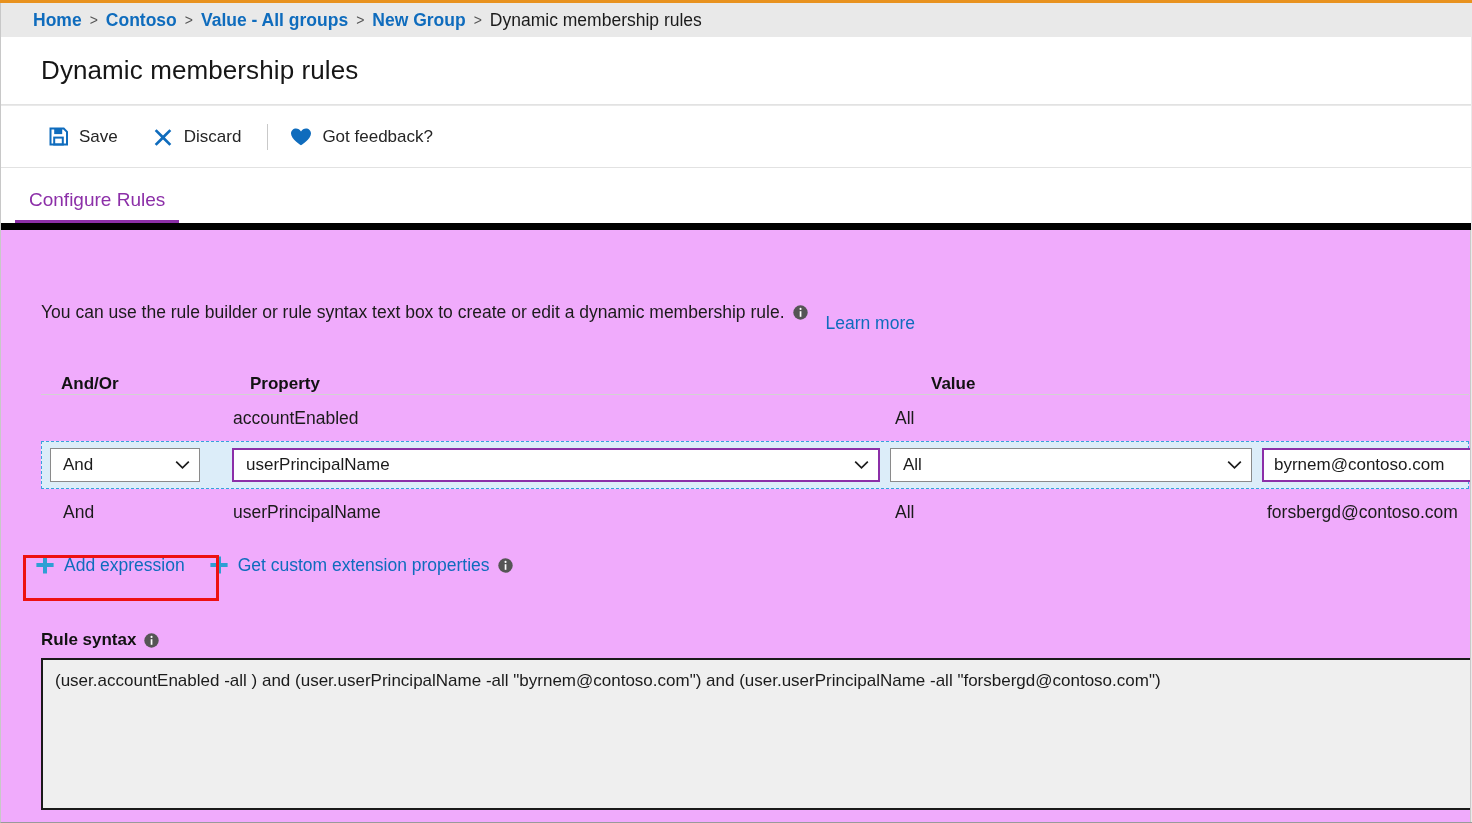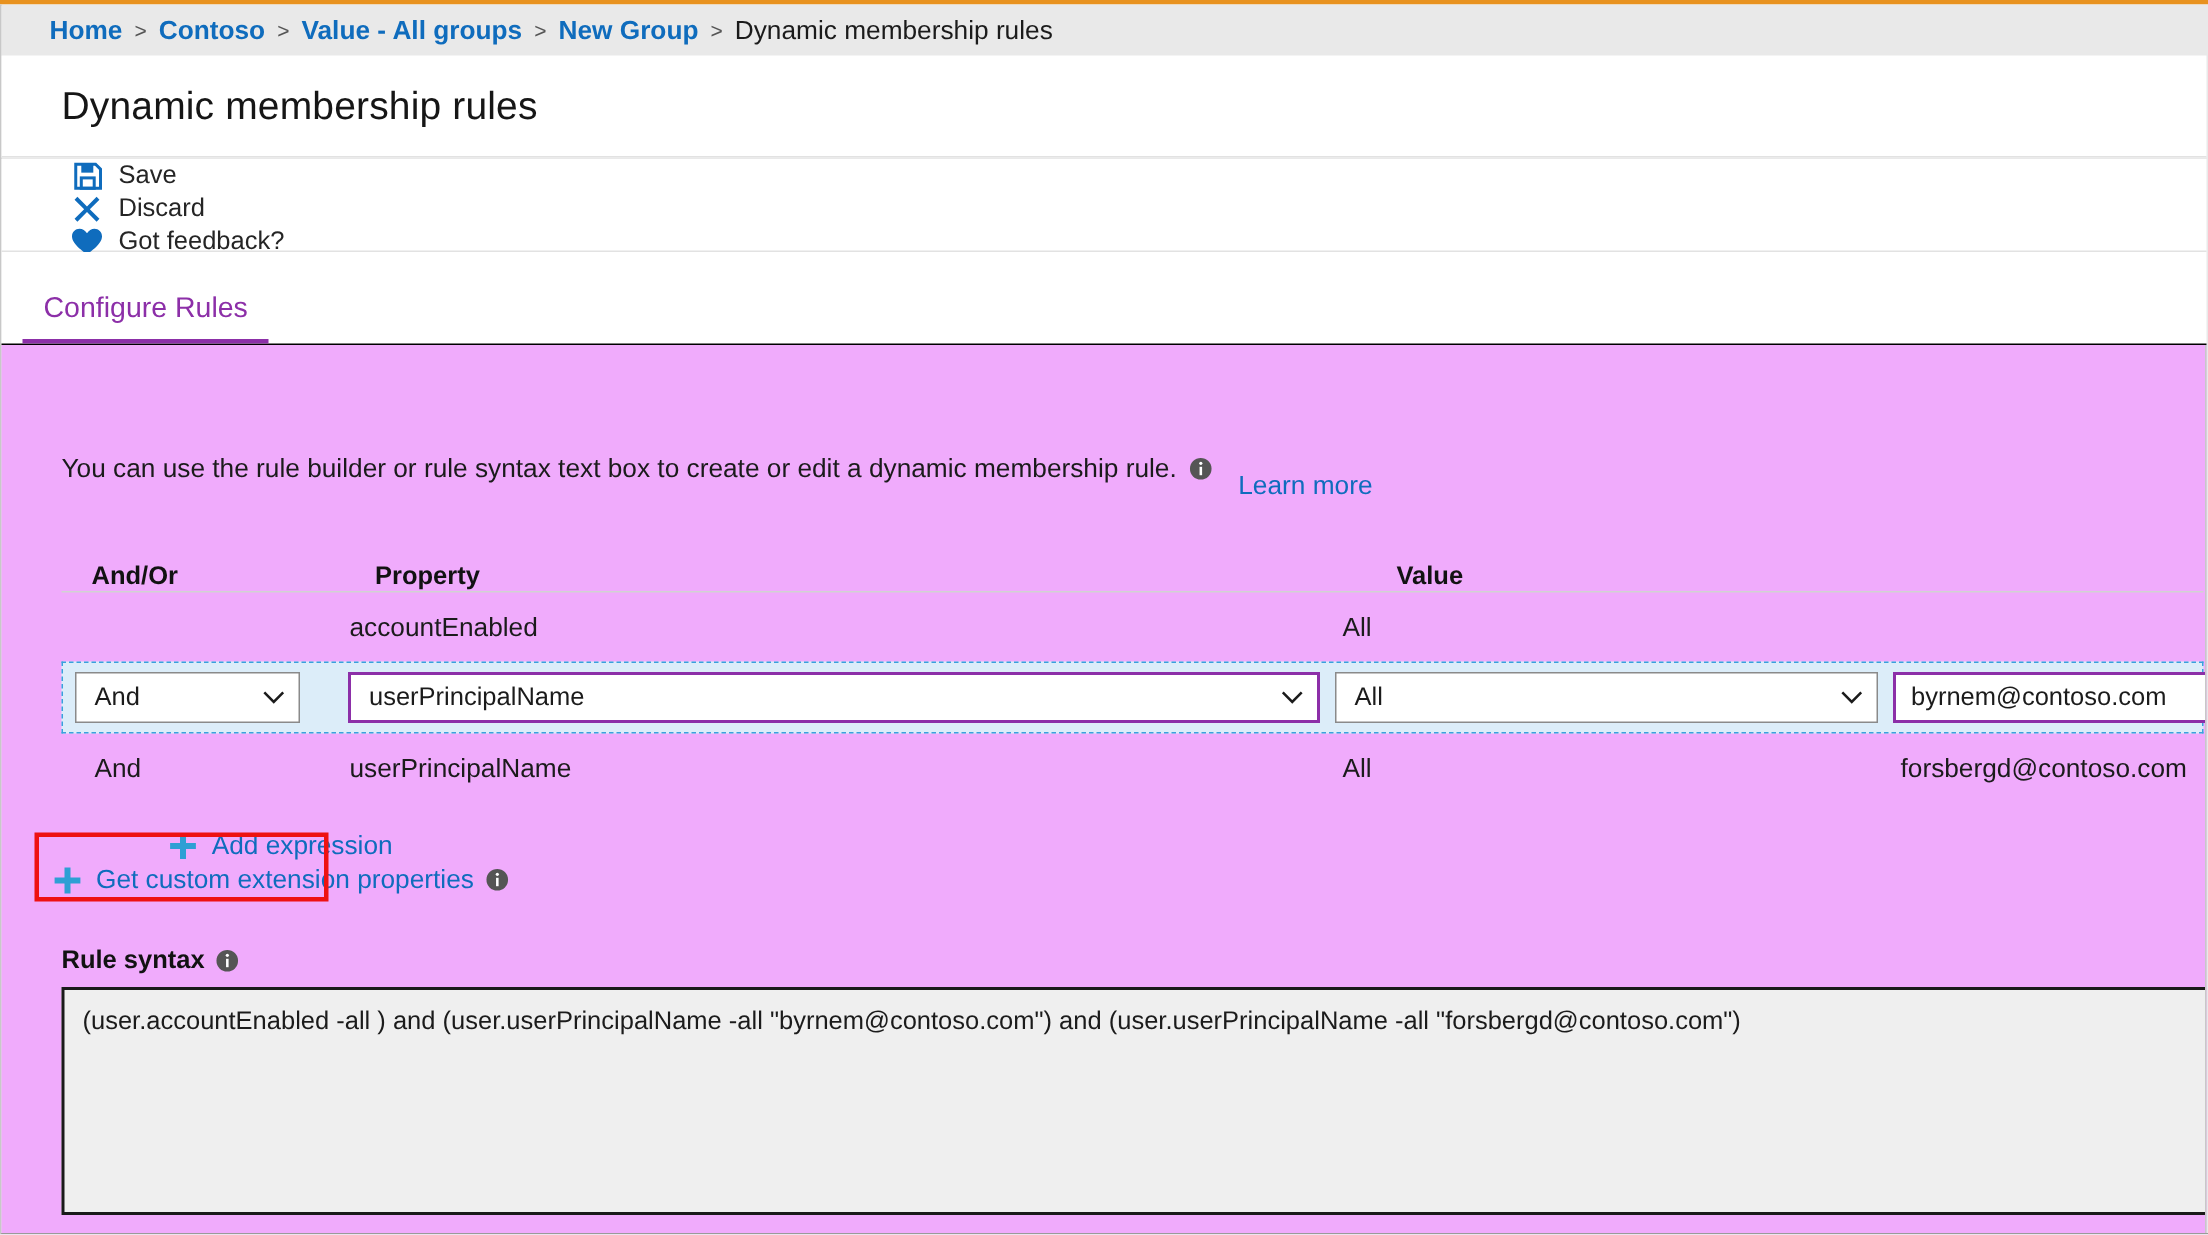--- a/index.html
+++ b/index.html
@@ -71,23 +71,22 @@
     letter-spacing: 0.1px;
   }
 
   
   .command-bar {
     position: absolute;
     top: 106px; left: 1px;
     width: 1470px; height: 62px;
     background: #ffffff;
     border-bottom: 1px solid #e2e2e2;
-    display: flex; align-items: flex-start;
+    display: flex; align-items: center;
     padding-left: 34px;
-    flex-direction: column;
   }
   .cmd {
     display: flex; align-items: center;
     height: 38px;
     padding: 0 12px;
     margin-right: 10px;
     cursor: pointer;
     font-size: 17px;
     color: #252525;
     user-select: none;
@@ -102,21 +101,21 @@
     background: #c9c9c9;
     margin: 0 10px 0 4px;
   }
 
   
   .tab-bar {
     position: absolute;
     top: 168px; left: 1px;
     width: 1470px; height: 62px;
     background: #ffffff;
-    border-bottom: 1px solid #000000;
+    border-bottom: 7px solid #000000;
     display: flex; align-items: flex-end;
     padding-left: 14px;
   }
   .tab {
     position: relative;
     padding: 0 14px 12px 14px;
     font-size: 19px;
     color: #8c2fa8;
     cursor: pointer;
   }
@@ -248,24 +247,23 @@
     color: #1b1b1b;
     padding: 0 10px;
     white-space: nowrap;
     overflow: hidden;
     cursor: text;
   }
 
   
   .actions {
     position: absolute;
-    top: 322px; left: 22px;
+    top: 312px; left: 22px;
     display: flex; align-items: center;
     height: 46px;
-    flex-direction: column;
   }
   .action {
     display: flex; align-items: center;
     font-size: 17.5px;
     color: #0f6cbd;
     cursor: pointer;
     white-space: nowrap;
     padding: 0 12px;
     height: 34px;
   }

